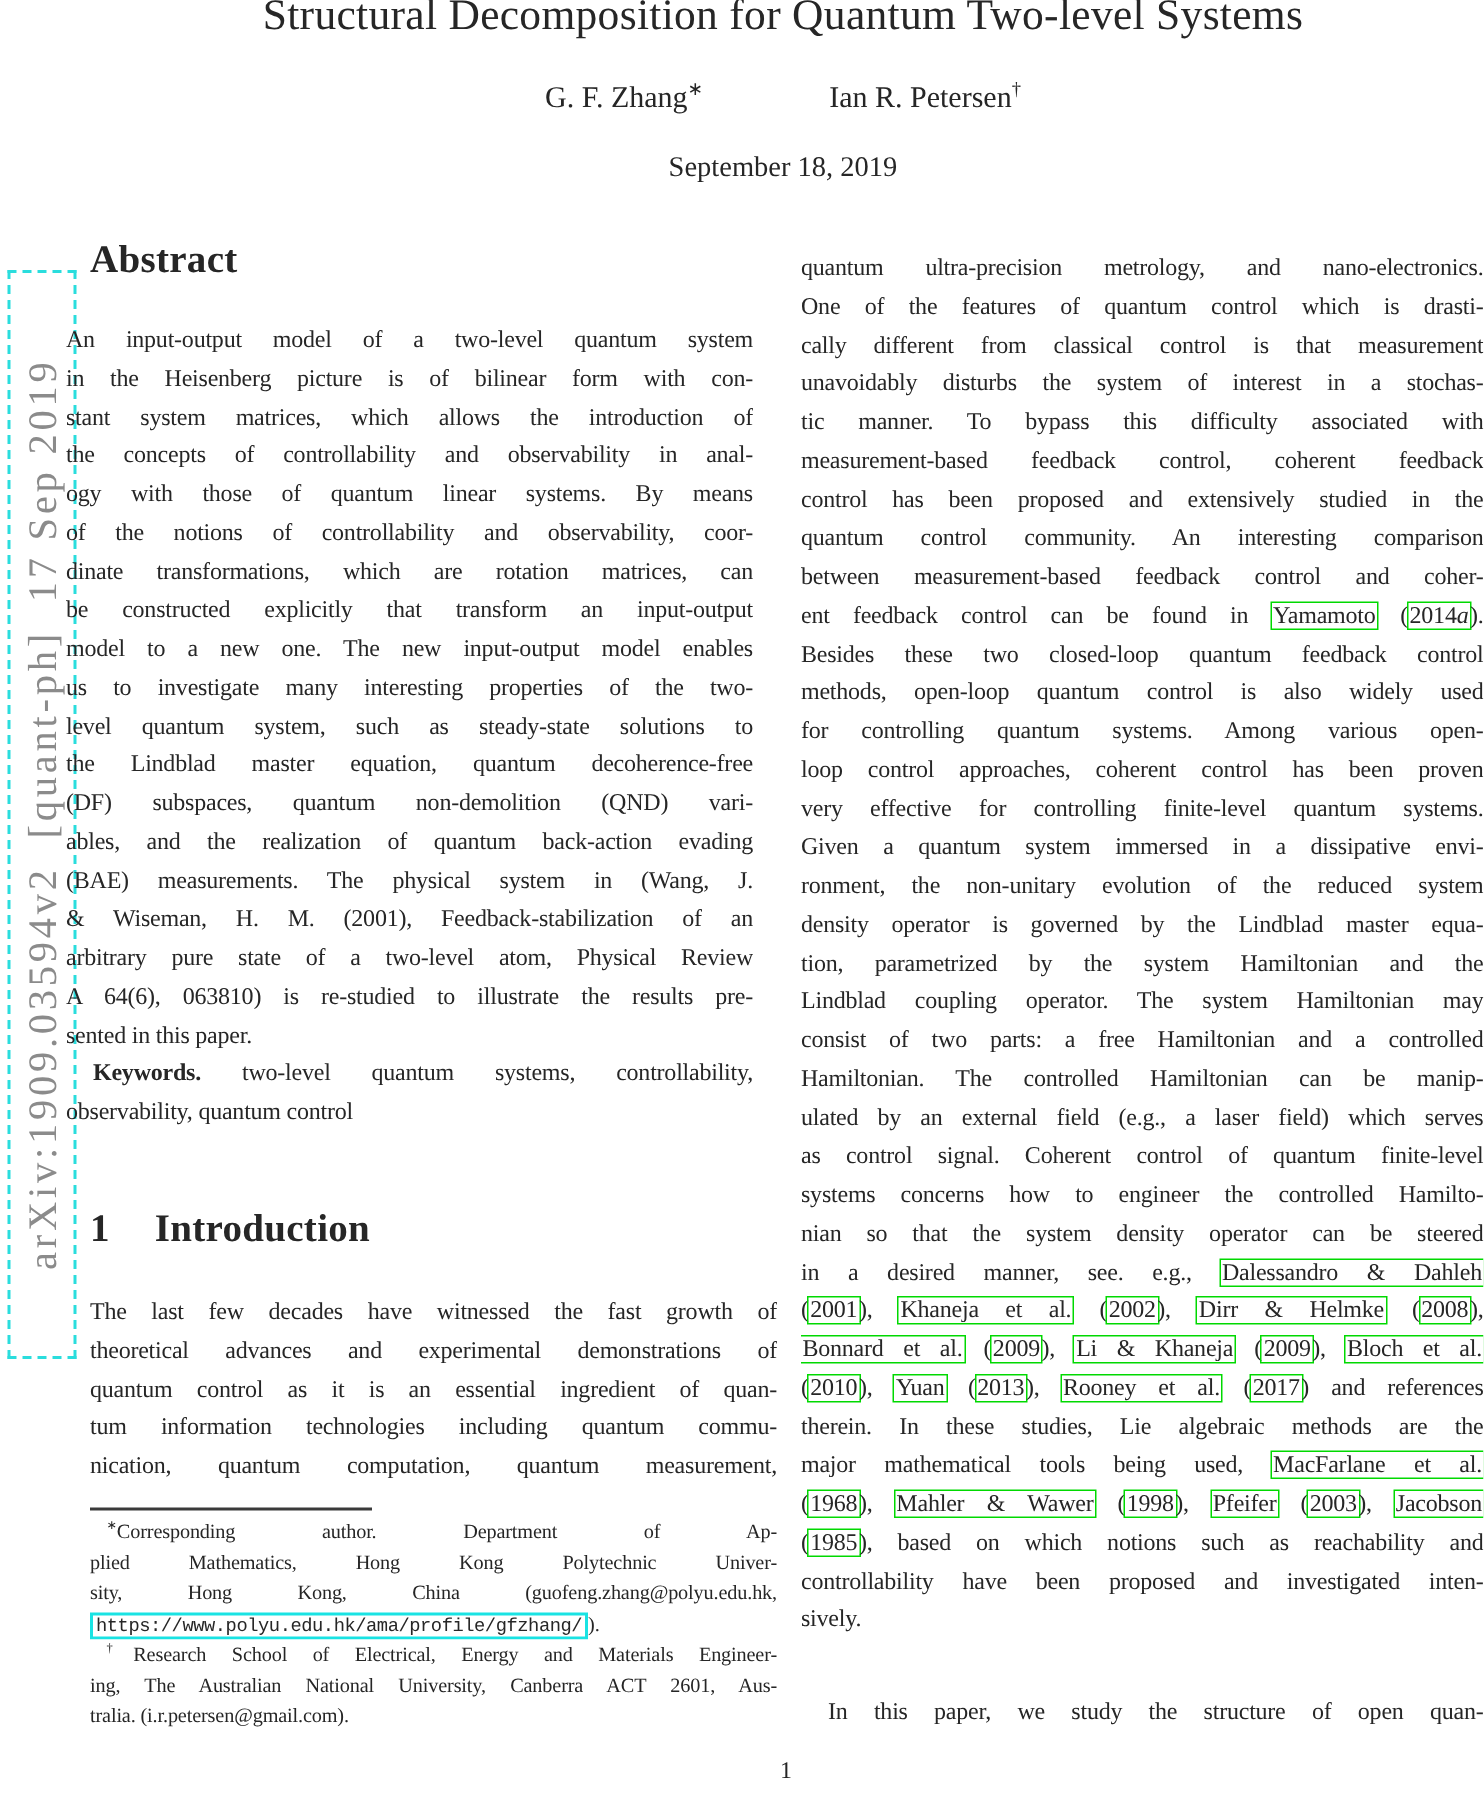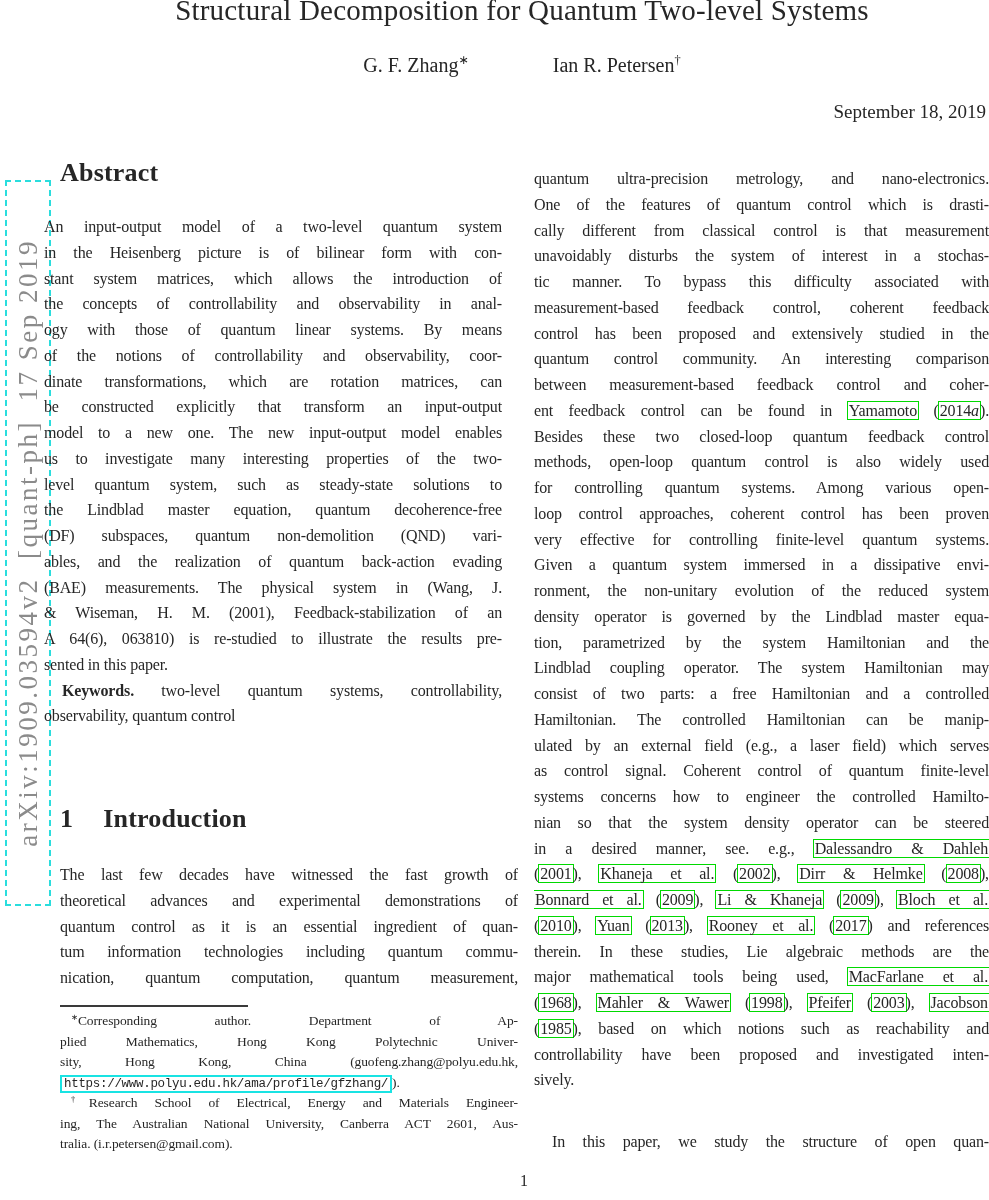--- a/index.html
+++ b/index.html
@@ -8,21 +8,21 @@
     background:#ffffff; color:#262626;
     font-family:"Liberation Serif", serif;
   }
   .abs { position:absolute; }
 
   
   #paper-title { left:58px; top:-6px; width:928px; text-align:center; font-size:29px; letter-spacing:0.2px; }
   #authors { left:58px; top:54px; width:928px; text-align:center; font-size:20px; }
   .author { margin:0 42px; }
   sup { font-size:62%; line-height:0; vertical-align:super; }
-  #date { left:58px; top:101px; width:928px; text-align:right; font-size:19px; }
+  #date { left:58px; top:101px; width:928px; text-align:center; font-size:19px; }
 
   
   #watermark {
     left:5px; top:180px; width:42px; height:722px;
     border:2px dashed #2adddd;
     display:flex; align-items:center; justify-content:center;
   }
   #watermark .wm-text {
     writing-mode:vertical-rl; transform:rotate(180deg);
     font-size:27px; color:#8b8b8b; letter-spacing:2.5px; white-space:pre;
@@ -86,20 +86,21 @@
     <div class="jline">dinate transformations, which are rotation matrices, can</div>
     <div class="jline">be constructed explicitly that transform an input-output</div>
     <div class="jline">model to a new one.  The new input-output model enables</div>
     <div class="jline">us to investigate many interesting properties of the two-</div>
     <div class="jline">level quantum system, such as steady-state solutions to</div>
     <div class="jline">the Lindblad master equation, quantum decoherence-free</div>
     <div class="jline">(DF) subspaces, quantum non-demolition (QND) vari-</div>
     <div class="jline">ables, and the realization of quantum back-action evading</div>
     <div class="jline">(BAE) measurements.  The physical system in (Wang, J.</div>
     <div class="jline">&amp; Wiseman, H. M. (2001), Feedback-stabilization of an</div>
+    <div class="jline">arbitrary pure state of a two-level atom, Physical Review</div>
     <div class="jline">A 64(6), 063810) is re-studied to illustrate the results pre-</div>
     <div class="jline nojust">sented in this paper.</div>
     <div class="jline indent"><b>Keywords.</b> two-level quantum systems, controllability,</div>
     <div class="jline nojust">observability, quantum control</div>
   </div>
 
 <div id="intro-heading" class="abs">
   <span class="sec-num">1</span><span class="sec-label">Introduction</span>
 </div>
 <div id="intro-lines" class="abs textblock">

